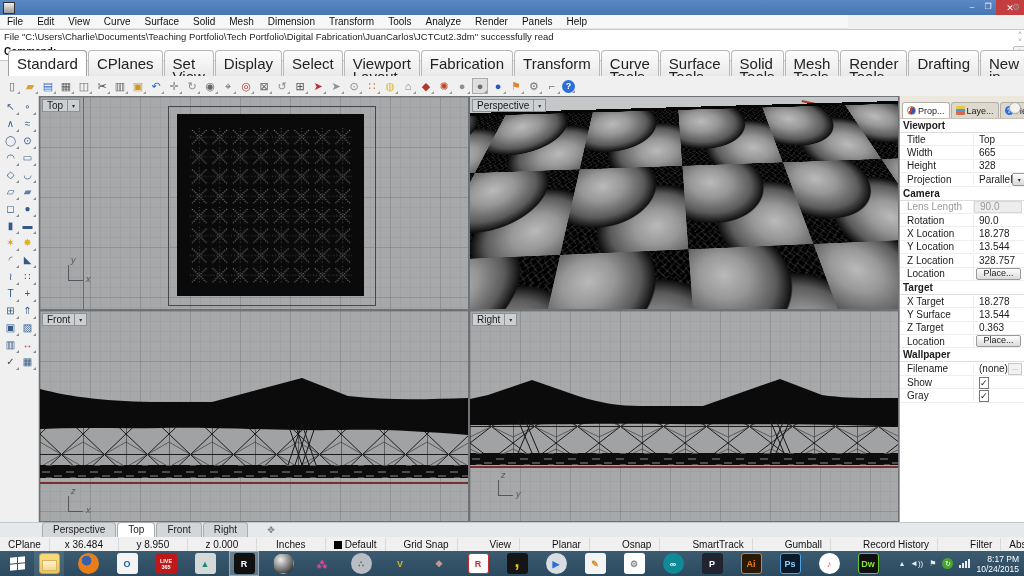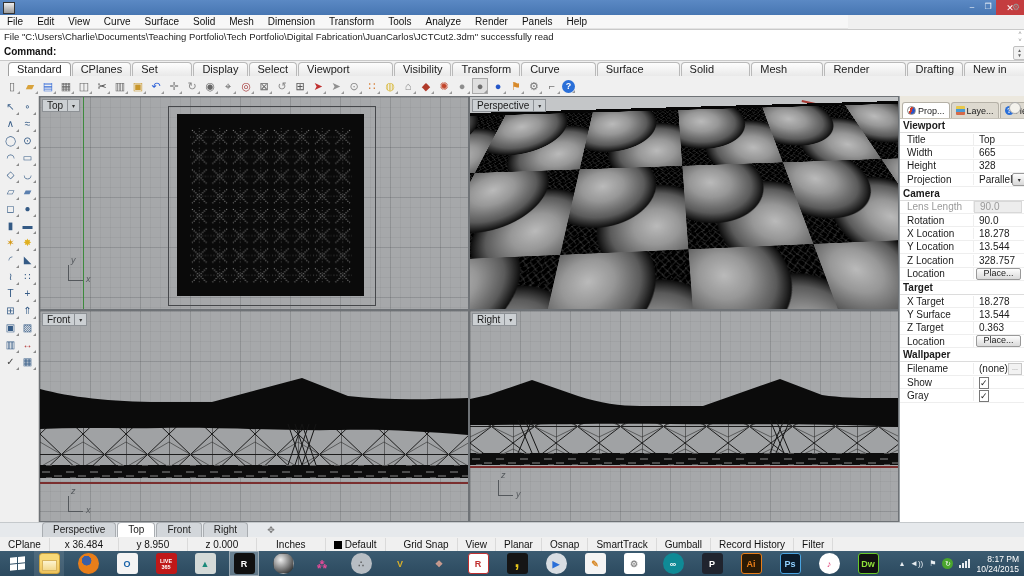--- a/index.html
+++ b/index.html
@@ -23,21 +23,21 @@
     line-height:14px;padding-left:4px;white-space:nowrap;overflow:hidden;}
   .hist-scroll{position:absolute;right:2px;top:0;width:12px;height:14px;display:flex;flex-direction:column;
     align-items:center;font-size:6px;color:#888;line-height:7px;}
   .cmdline{position:absolute;left:0;top:45px;width:1024px;height:15px;background:#fff;
     border-bottom:1px solid #c9c9c9;font-size:10px;font-weight:bold;color:#111;line-height:14px;padding-left:4px;}
   .cmd-spin{position:absolute;right:2px;top:1px;width:11px;height:12px;border:1px solid #c0c0c0;border-radius:2px;
     display:flex;flex-direction:column;align-items:center;justify-content:center;font-size:5px;color:#666;line-height:5px;background:#f2f2f2;}
   
   .tabsrow{position:absolute;left:0;top:61px;width:1024px;height:15px;background:#f0f0f0;
     border-bottom:1px solid #d2d2d2;display:flex;align-items:flex-end;padding-left:8px;}
-  .ttab{font-size:11px;color:#222;height:13px;line-height:13px;padding:0 8px;margin-right:1px;
+  .ttab{font-size:15px;color:#222;height:13px;line-height:13px;padding:6px 8px;margin-right:1px;
     background:linear-gradient(#fdfdfd,#e9e9e9);border:1px solid #b9b9b9;border-bottom:none;border-radius:4px 4px 0 0;}
   .ttab.active{background:#fff;border-color:#9f9f9f;}
   .tabs-gear{position:absolute;right:4px;top:2px;font-size:9px;color:#999;}
   
   .tbrow{position:absolute;left:0;top:76px;width:1024px;height:20px;background:#f0f0f0;
     border-bottom:1px solid #cfcfcf;display:flex;align-items:center;padding-left:4px;gap:2px;}
   .tbi{position:relative;width:16px;height:16px;display:flex;align-items:center;justify-content:center;
     font-size:11px;color:var(--fg,#555);}
   .tbi.pressed{background:#dfdfdf;border:1px solid #aaa;box-sizing:border-box;}
   .tbi.helpb{background:#2a6fd8;color:#fff;border-radius:50%;width:13px;height:13px;font-size:9px;font-weight:bold;}
@@ -118,21 +118,21 @@
   .chk{width:10px;height:10px;border:1px solid #777;background:#fff;font-size:9px;line-height:9px;text-align:center;color:#222;}
   
   .vptabs{position:absolute;left:0;top:522px;width:1024px;height:15px;background:#e6e9ec;
     border-top:1px solid #c5c9cc;display:flex;align-items:flex-end;padding-left:42px;box-sizing:border-box;}
   .vtab{font-size:10px;color:#222;height:14px;line-height:14px;padding:0 10px;background:#d2d6da;
     border:1px solid #a9adb1;border-bottom:none;border-radius:4px 4px 0 0;margin-right:1px;}
   .vtab.active{background:#fff;}
   .vadd{width:22px;text-align:center;font-size:9px;color:#777;height:14px;line-height:14px;}
   
   .status{position:absolute;left:0;top:537px;width:876px;height:14px;background:#f0f0f0;
-    display:flex;align-items:center;font-size:10px;color:#111;}
+    display:flex;align-items:flex-end;font-size:10px;color:#111;}
   .ss{padding:0 8px;border-right:1px solid #dadada;height:13px;line-height:13px;white-space:nowrap;}
   .ss.w{min-width:52px;text-align:center;}
   .swatch{display:inline-block;width:8px;height:8px;background:#000;margin-right:3px;vertical-align:-1px;}
   
   .taskbar{position:absolute;left:0;top:551px;width:1024px;height:25px;
     background:linear-gradient(#3b5b71,#2c4a5f);display:flex;align-items:center;}
   .startbtn{width:34px;height:25px;display:flex;align-items:center;justify-content:center;flex:none;}
   .winlogo{width:15px;height:13px;display:grid;grid-template:1fr 1fr/1fr 1fr;gap:1px;transform:skewY(-6deg);}
   .winlogo span{background:#fff;}
   .ti{width:30px;height:25px;display:flex;align-items:center;justify-content:center;flex:none;}
@@ -204,21 +204,21 @@
   </div>
 
   <div class="tabsrow">
 
   <span class="ttab active">Standard</span>
       <span class="ttab">CPlanes</span>
       <span class="ttab">Set View</span>
       <span class="ttab">Display</span>
       <span class="ttab">Select</span>
       <span class="ttab">Viewport Layout</span>
-      <span class="ttab">Visibility</span>
+      <span class="ttab">Fabrication</span>
       <span class="ttab">Transform</span>
       <span class="ttab">Curve Tools</span>
       <span class="ttab">Surface Tools</span>
       <span class="ttab">Solid Tools</span>
       <span class="ttab">Mesh Tools</span>
       <span class="ttab">Render Tools</span>
       <span class="ttab">Drafting</span>
       <span class="ttab">New in V5</span>
     </div>
   <span class="tabs-gear">⚙</span>
@@ -653,21 +653,21 @@
   <span class="vadd" style="position:absolute;left:260px;top:523px;">✥</span>
 
   <div class="status">
     <span class="ss">CPlane</span>
     <span class="ss w">x 36.484</span>
     <span class="ss w">y 8.950</span>
     <span class="ss w">z 0.000</span>
     <span class="ss w">Inches</span>
     <span class="ss"><span class="swatch"></span><span>Default</span></span>
     <span style="flex:0 0 10px;"></span>
-    <span style="display:flex;">
+    <span style="display:flex;gap:24px;">
 
     <span class="ss">Grid Snap</span>
         <span class="ss">View</span>
         <span class="ss">Planar</span>
         <span class="ss">Osnap</span>
         <span class="ss">SmartTrack</span>
         <span class="ss">Gumball</span>
         <span class="ss">Record History</span>
         <span class="ss">Filter</span>
       </span>

